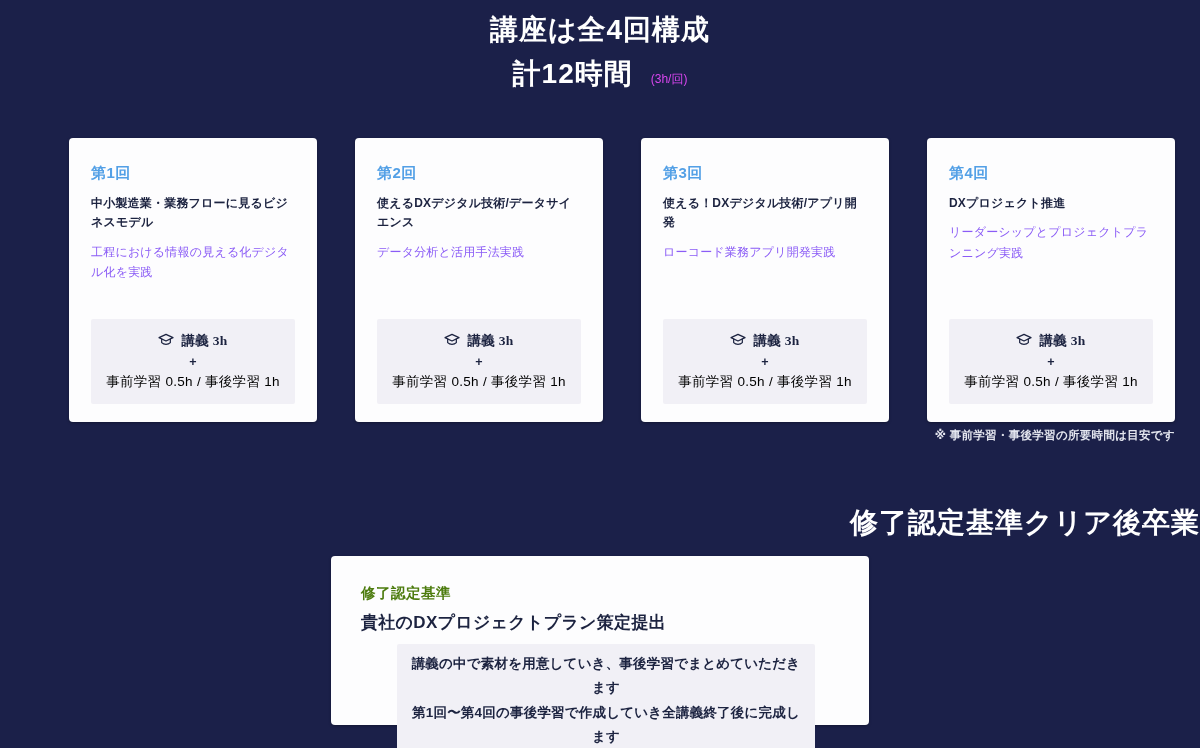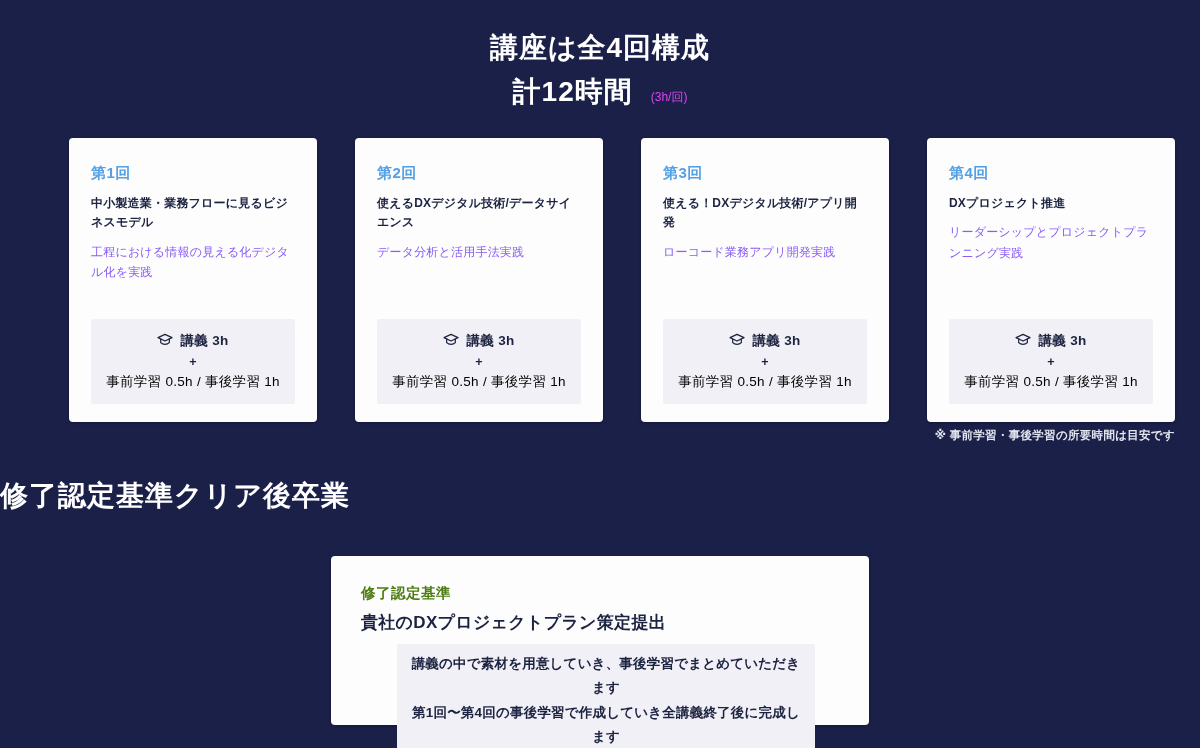--- a/index.html
+++ b/index.html
@@ -14,21 +14,20 @@
     background: #1b2049;
     font-family: "Liberation Sans", "DejaVu Sans", sans-serif;
     color: #ffffff;
     position: relative;
   }
 
   
   .heading-block {
     text-align: center;
     padding-top: 16px;
-    margin-top: 18px;
   }
   .heading-line {
     font-size: 28px;
     font-weight: bold;
     letter-spacing: 1px;
     color: #ffffff;
     line-height: 1.0;
   }
   .heading-line-1 { margin-bottom: 16px; }
   .heading-line-2 {
@@ -101,20 +100,21 @@
   }
   .hours-row-1 {
     display: flex;
     align-items: center;
     justify-content: center;
     gap: 7px;
     font-size: 13.5px;
     font-weight: bold;
     color: #1c2340;
     letter-spacing: 0.3px;
+    font-family: Liberation Serif, serif;
   }
   .cap-icon { display: block; }
   .hours-plus {
     font-size: 12.5px;
     font-weight: bold;
     color: #1c2340;
     margin: 6px 0 5px 0;
     line-height: 1;
   }
   .hours-row-2 {
@@ -131,24 +131,24 @@
     right: 25px;
     font-size: 11.5px;
     color: #e4e6ef;
     letter-spacing: 0.3px;
     font-weight: bold;
   }
 
   
   .heading-2 {
     position: absolute;
-    top: 477px;
+    top: 504px;
     left: 0;
     width: 100%;
-    text-align: left;
+    text-align: right;
     font-size: 28px;
     font-weight: bold;
     letter-spacing: 1px;
     color: #ffffff;
   }
 
   
   .criteria-card {
     position: absolute;
     top: 556px;

